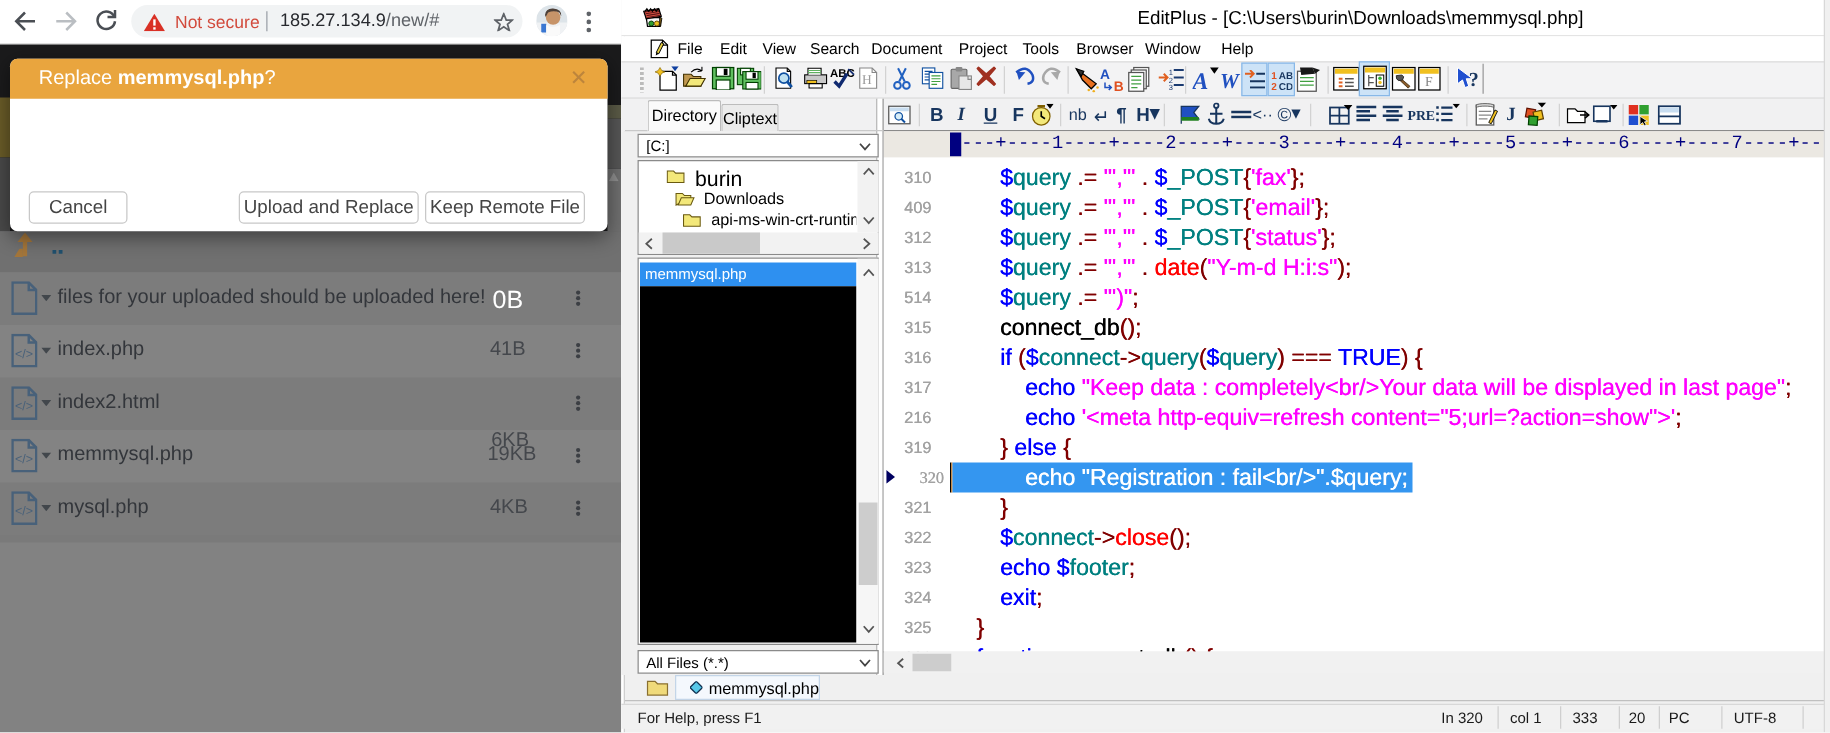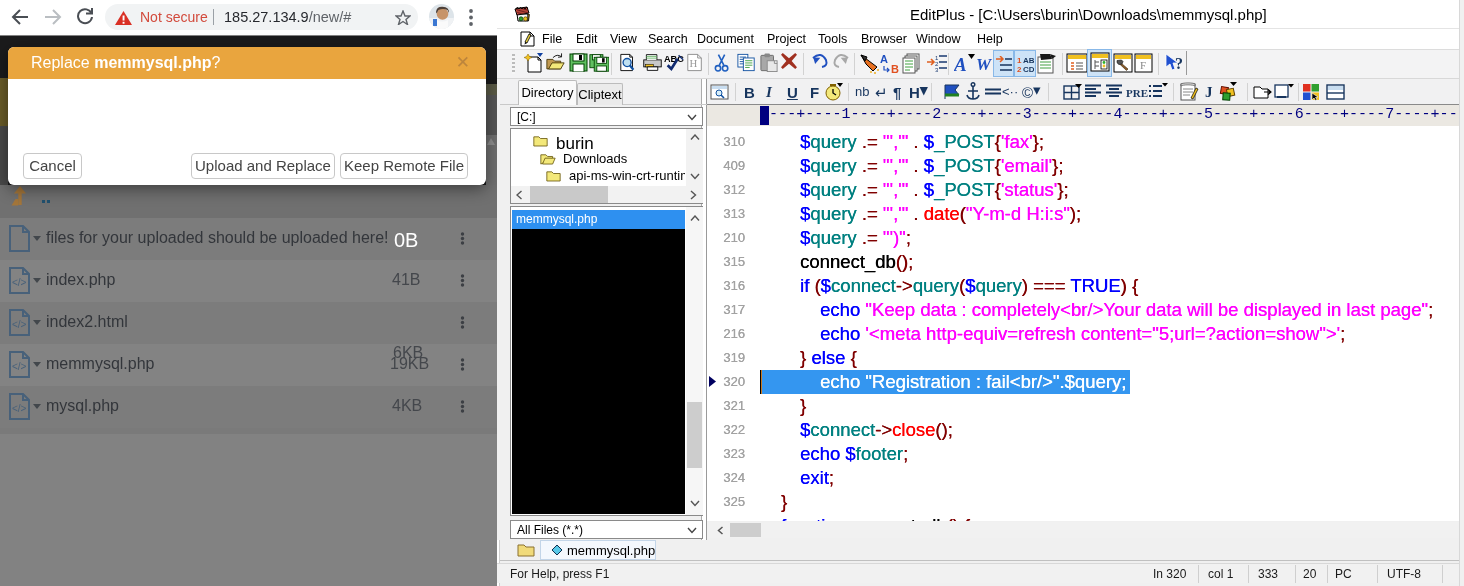--- a/index.html
+++ b/index.html
@@ -202,21 +202,21 @@
           <circle cx="2" cy="8.5" r="1.9" fill="#5f6368"></circle>
           <circle cx="2" cy="15" r="1.9" fill="#5f6368"></circle>
         </svg>
     </div>
 
     <div id="modal">
       <div id="modalhead">
           <div id="modaltitle">Replace <b>memmysql.php</b>?</div>
           <div id="modalx">✕</div>
         </div>
-      <div class="btn" style="left:15px;width:59px;">Cancel</div>
+      <div class="btn" style="left:15px;width:79px;">Cancel</div>
       <div class="btn" style="left:183px;width:144px;">Upload and Replace</div>
       <div class="btn" style="left:332px;width:128px;">Keep Remote File</div>
     </div>
   </div>
   <div id="ep">
 
     <div class="abs" style="left:0;top:0;width:2px;height:586px;background:#ffffff;"></div>
     <div class="abs" style="left:2px;top:0;width:1px;height:586px;background:#cfcfcf;"></div>
 
     <div id="eptitle">
@@ -600,27 +600,27 @@
     <div id="ruler">
         <div class="abs" style="left:53px;top:1px;width:9px;height:19px;background:#000080;"></div>
         <div class="abs" style="left:53px;top:1px;letter-spacing:0.06px;">----+----1----+----2----+----3----+----4----+----5----+----6----+----7----+-----</div>
       </div>
 
     <div id="editor">
       <div class="ln" style="left:2px;top:4px;">310</div>
       <div class="ln" style="left:2px;top:28px;">409</div>
       <div class="ln" style="left:2px;top:52px;">312</div>
       <div class="ln" style="left:2px;top:76px;">313</div>
-      <div class="ln" style="left:2px;top:100px;">210</div>
+      <div class="ln" style="left:2px;top:100px;">514</div>
       <div class="ln" style="left:2px;top:124px;">315</div>
       <div class="ln" style="left:2px;top:148px;">316</div>
       <div class="ln" style="left:2px;top:172px;">317</div>
       <div class="ln" style="left:2px;top:196px;">216</div>
       <div class="ln" style="left:2px;top:220px;">319</div>
-      <div class="ln" style="left:2px;top:244px;">320</div>
+      <div class="ln" style="left:12px;top:244px;font-family:Liberation Serif, serif;">320</div>
       <div class="ln" style="left:2px;top:268px;">321</div>
       <div class="ln" style="left:2px;top:292px;">322</div>
       <div class="ln" style="left:2px;top:316px;">323</div>
       <div class="ln" style="left:2px;top:340px;">324</div>
       <div class="ln" style="left:2px;top:364px;">325</div>
       <div class="ln" style="left:2px;top:388px;">326</div>
 
       <div class="abs" style="left:53px;top:244px;width:1px;height:24px;background:#000;"></div>
       <div class="abs" style="left:54px;top:244px;width:1px;height:24px;background:#c87820;"></div>
       <div class="abs" style="left:55px;top:244px;width:368px;height:24px;background:#3496f0;"></div>

